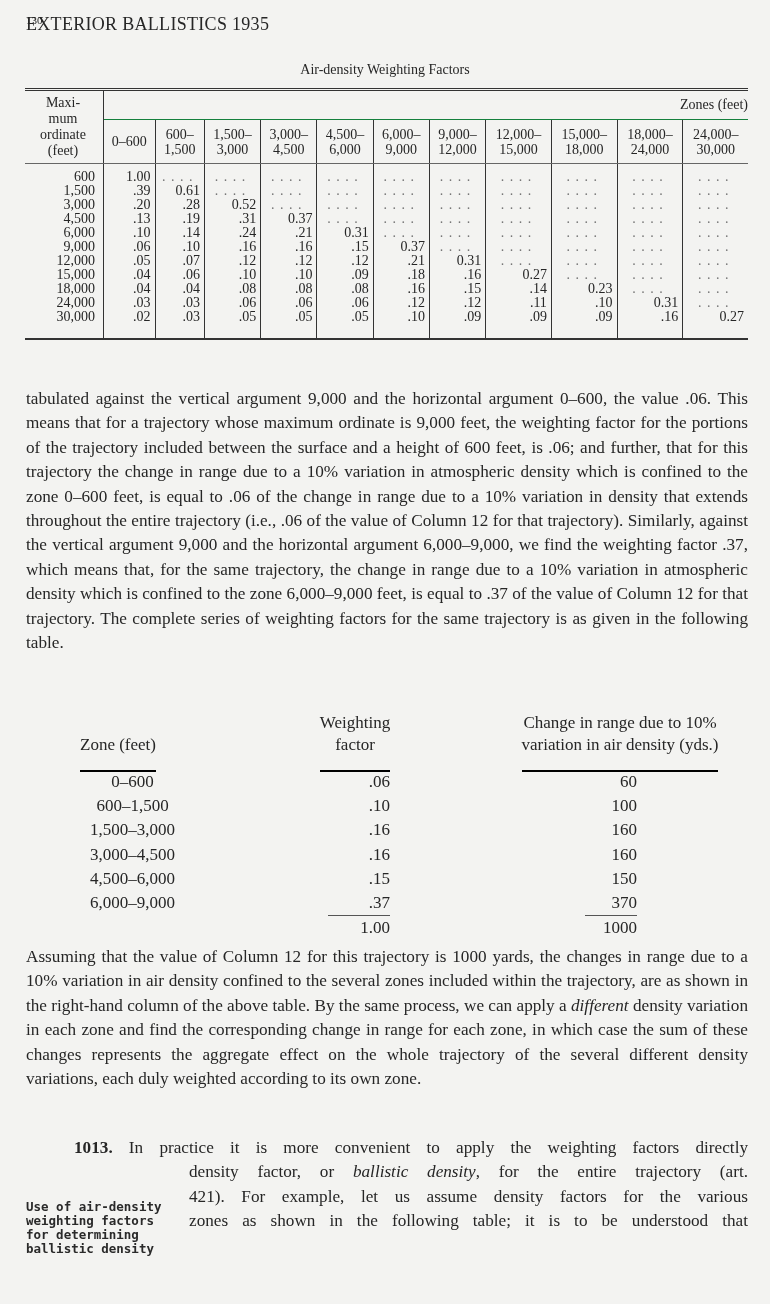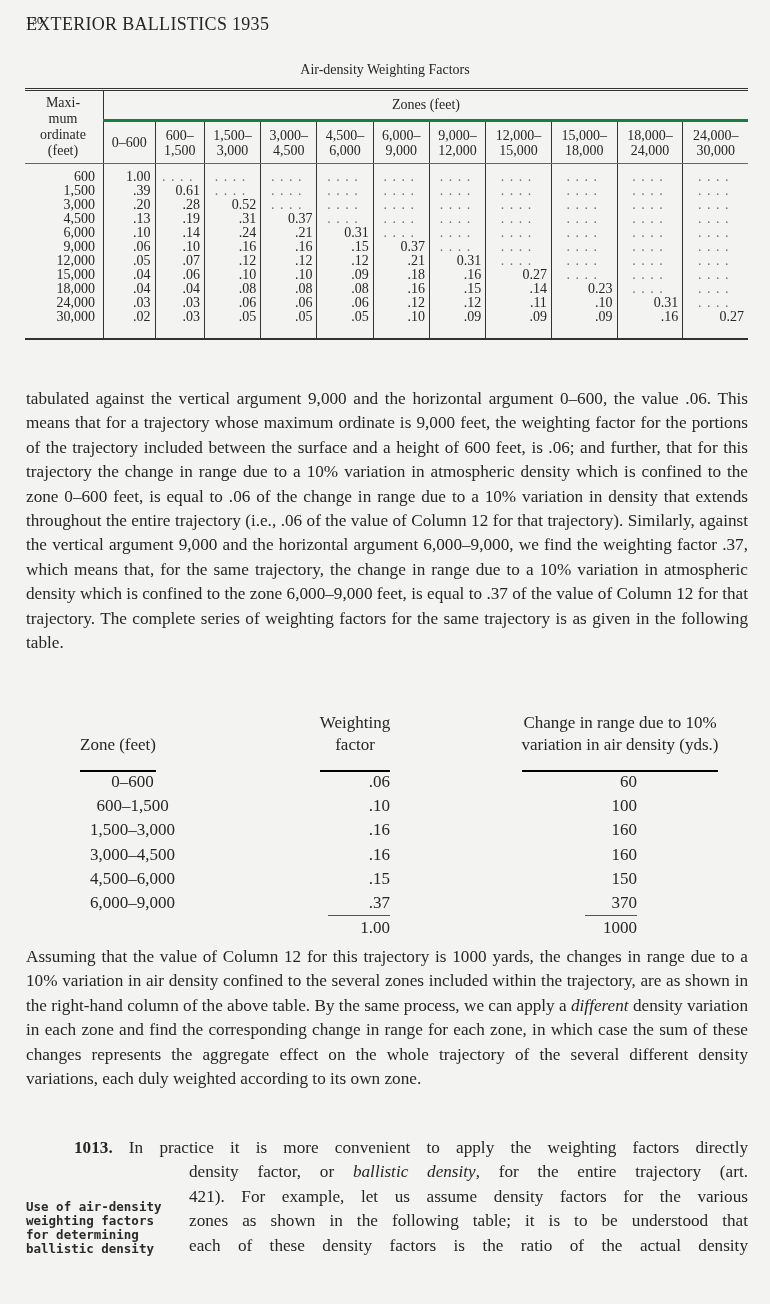--- a/index.html
+++ b/index.html
@@ -21,21 +21,21 @@
   
   .wf-table {
     position: absolute; left: 25px; top: 88px; width: 723px;
     border-collapse: collapse;
     font-family: "Liberation Serif", serif;
     font-size: 14px; line-height: 14px;
     border-top: 3px double #333;
   }
   .wf-table thead th { font-weight: normal; padding: 0; }
   .wf-table .hdr-max { width: 76px; text-align: center; vertical-align: middle; line-height: 16px; padding: 4px 2px 4px 0; border-bottom: 1px solid #666; border-right: 1px solid #333; }
-  .wf-table .hdr-zones { text-align: center; height: 28px; border-bottom: 3px solid #15803d; }
+  .wf-table .hdr-zones { text-align: right; height: 28px; border-bottom: 1px solid #15803d; }
   .wf-table .hdr-zone { text-align: center; line-height: 15px; padding: 4px 1px; border-right: 1px solid #333; border-bottom: 1px solid #666; }
   .wf-table .hdr-zone:last-child { border-right: none; }
   .wf-table tbody td { padding: 0 4px 0 0; text-align: right; height: 14px; border-right: 1px solid #333; white-space: pre; }
   .wf-table tbody td:last-child { border-right: none; }
   .wf-table tbody td.ord { padding-right: 8px; }
   .wf-table tbody tr:first-child td { padding-top: 6px; }
   .wf-table tbody tr:last-child td { padding-bottom: 14px; }
   .wf-table tbody { border-bottom: 2px solid #333; }
   .wf-table td.dots { color: #777; text-align: center; letter-spacing: 1px; }
 
@@ -326,20 +326,19 @@
       </div>
   </div>
 
   <div class="para p2"><span>Assuming that the value of Column 12 for this trajectory is 1000 yards, the changes in range due to a 10% variation in air density confined to the several zones included within the trajectory, are as shown in the right-hand column of the above table. By the same process, we can apply a </span><i>different</i><span> density variation in each zone and find the corresponding change in range for each zone, in which case the sum of these changes represents the aggregate effect on the whole trajectory of the several different density variations, each duly weighted according to its own zone.</span></div>
 
   <div class="art">
     <span class="art-line indent"><span class="art-num">1013.</span><span> In practice it is more convenient to apply the weighting factors directly</span></span>
     <span class="art-line narrow"><span>density factor, or </span><i>ballistic density</i><span>, for the entire trajectory (art.</span></span>
     <span class="art-line narrow">421). For example, let us assume density factors for the various</span>
     <span class="art-line narrow">zones as shown in the following table; it is to be understood that</span>
-    <span class="art-line narrow">each of these density factors is the ratio of the actual density</span>
   </div>
 
   <div class="sidenote" style="white-space:pre-line">Use of air-density
 weighting factors
 for determining
 ballistic density</div>
 </div>
 
 </body></html>

